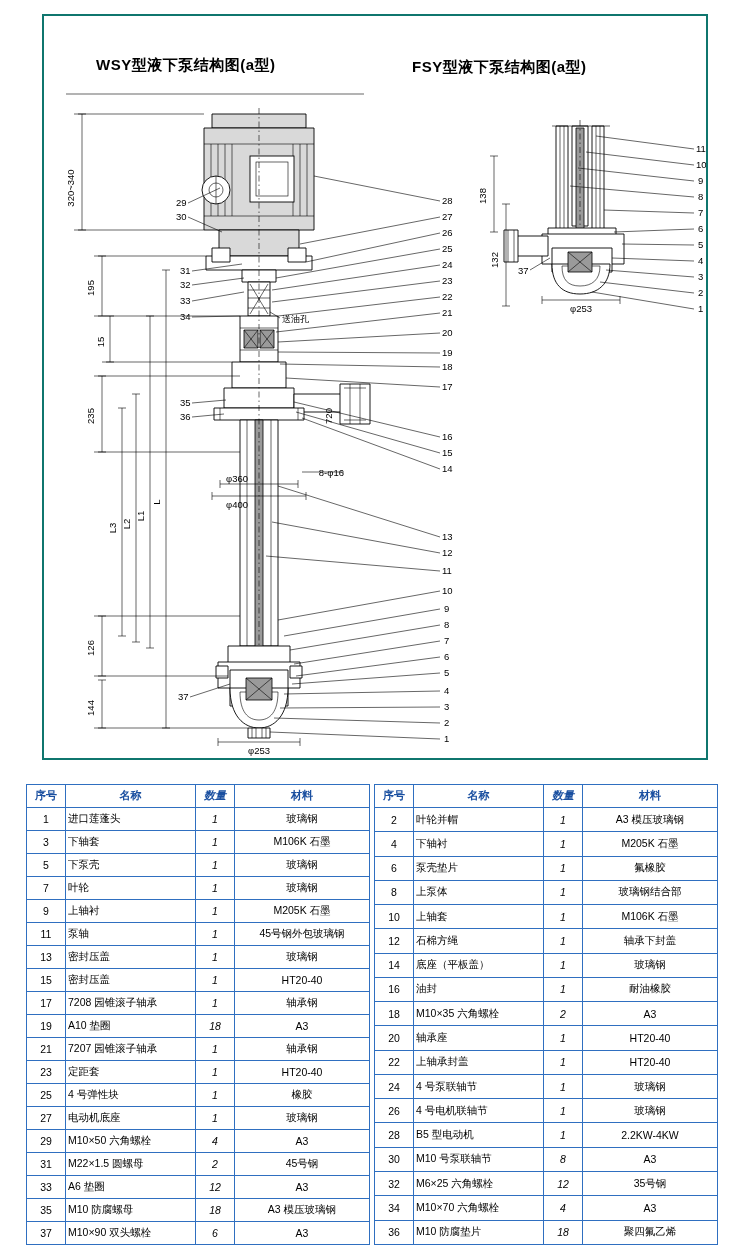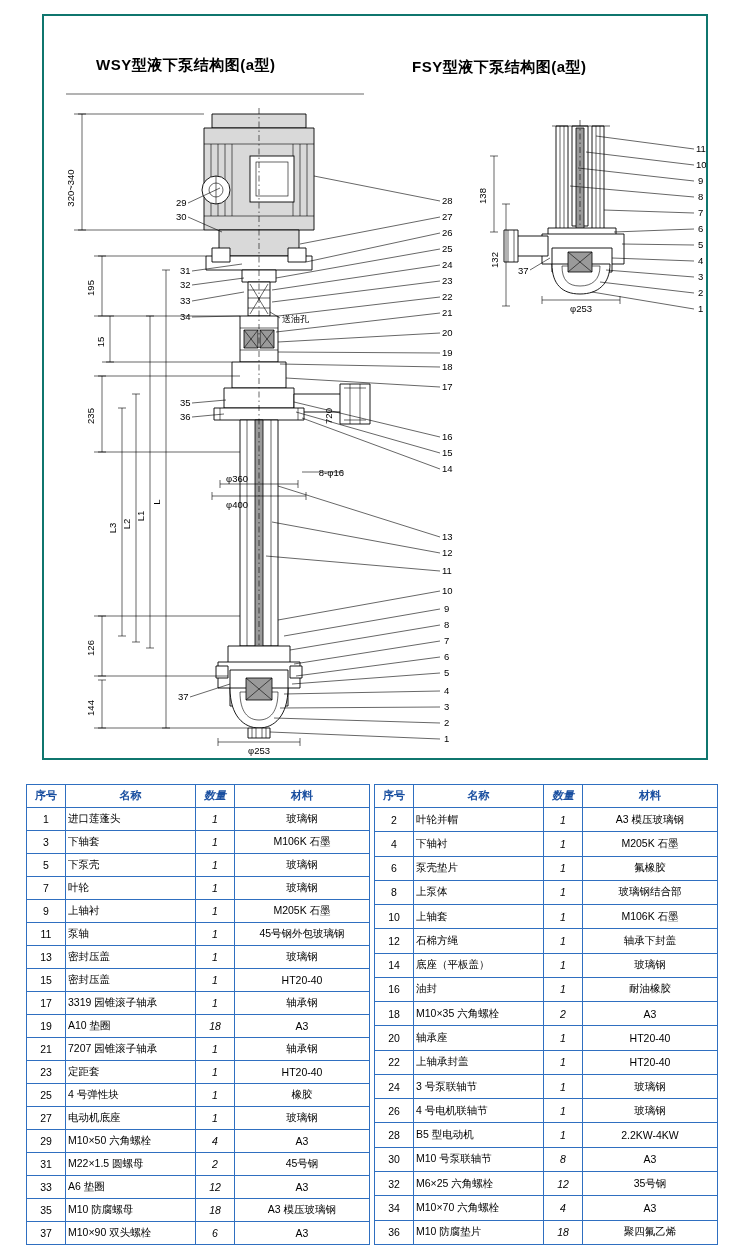--- a/index.html
+++ b/index.html
@@ -379,21 +379,21 @@
             <td class="c-mat">玻璃钢</td>
           </tr>
           <tr>
             <td class="c-no">15</td>
             <td class="c-name name">密封压盖</td>
             <td class="c-qty">1</td>
             <td class="c-mat">HT20-40</td>
           </tr>
           <tr>
             <td class="c-no">17</td>
-            <td class="c-name name">3319 园锥滚子轴承</td>
+            <td class="c-name name">7208 园锥滚子轴承</td>
             <td class="c-qty">1</td>
             <td class="c-mat">轴承钢</td>
           </tr>
           <tr>
             <td class="c-no">19</td>
             <td class="c-name name">A10 垫圈</td>
             <td class="c-qty">18</td>
             <td class="c-mat">A3</td>
           </tr>
           <tr>
@@ -524,21 +524,21 @@
             <td class="c-mat">HT20-40</td>
           </tr>
           <tr>
             <td class="c-no">22</td>
             <td class="c-name name">上轴承封盖</td>
             <td class="c-qty">1</td>
             <td class="c-mat">HT20-40</td>
           </tr>
           <tr>
             <td class="c-no">24</td>
-            <td class="c-name name">3 号泵联轴节</td>
+            <td class="c-name name">4 号泵联轴节</td>
             <td class="c-qty">1</td>
             <td class="c-mat">玻璃钢</td>
           </tr>
           <tr>
             <td class="c-no">26</td>
             <td class="c-name name">4 号电机联轴节</td>
             <td class="c-qty">1</td>
             <td class="c-mat">玻璃钢</td>
           </tr>
           <tr>

